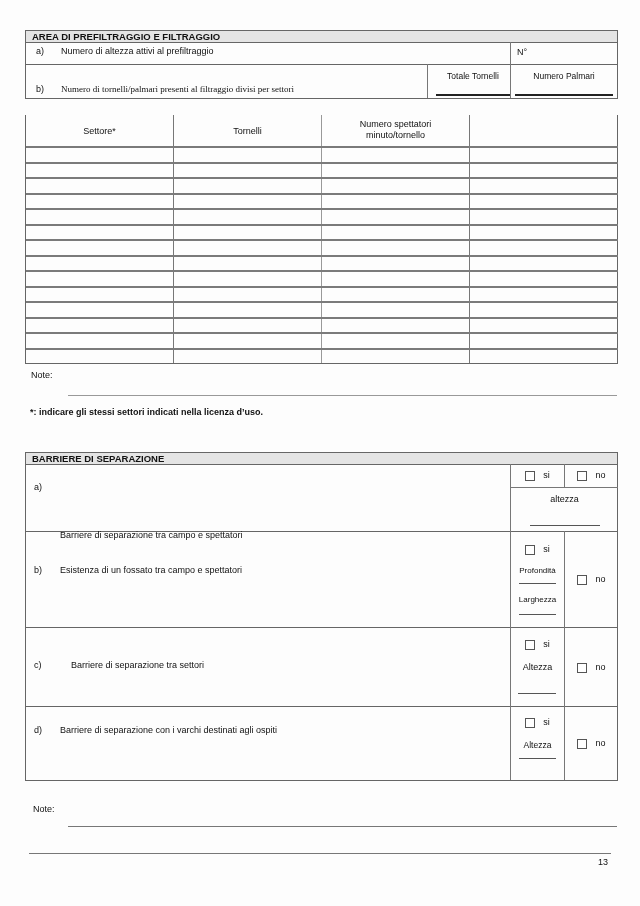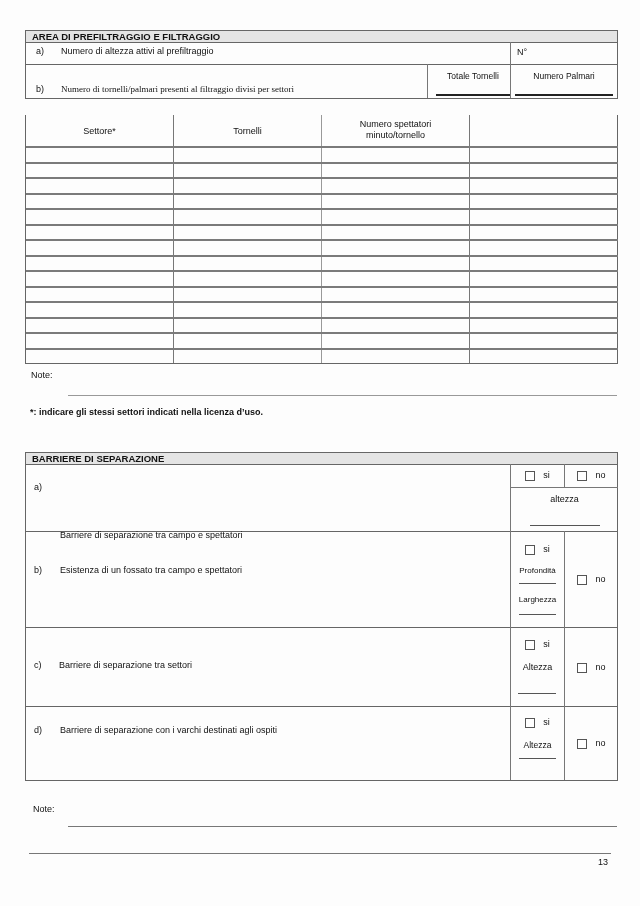--- a/index.html
+++ b/index.html
@@ -205,21 +205,21 @@
     <span>Larghezza</span>
   </div>
   <div class="ul" style="left:493px;top:83px;width:37px;"></div>
   <div class="abs center" style="left:539px;top:43px;width:53px;">
     <span class="cb"></span><span>no</span>
   </div>
 </div>
 
 <div class="box" style="left:25px;top:627px;width:593px;height:80px;border-top:none;">
   <span class="lbl" style="left:8px;top:33px;">c)</span>
-  <span class="lbl" style="left:22px;top:33px;padding-left:11px;">Barriere di separazione tra settori</span>
+  <span class="lbl" style="left:34px;top:33px;padding-left:11px;">Barriere di separazione tra settori</span>
   <div class="vline" style="left:484px;top:0;height:79px;"></div>
   <div class="vline" style="left:538px;top:0;height:79px;"></div>
   <div class="abs center" style="left:485px;top:12px;width:53px;">
     <span class="cb"></span><span>si</span>
   </div>
   <div class="abs center" style="left:485px;top:35px;width:53px;">
     <span>Altezza</span>
   </div>
   <div class="ul" style="left:492px;top:66px;width:38px;"></div>
   <div class="abs center" style="left:539px;top:35px;width:53px;">

